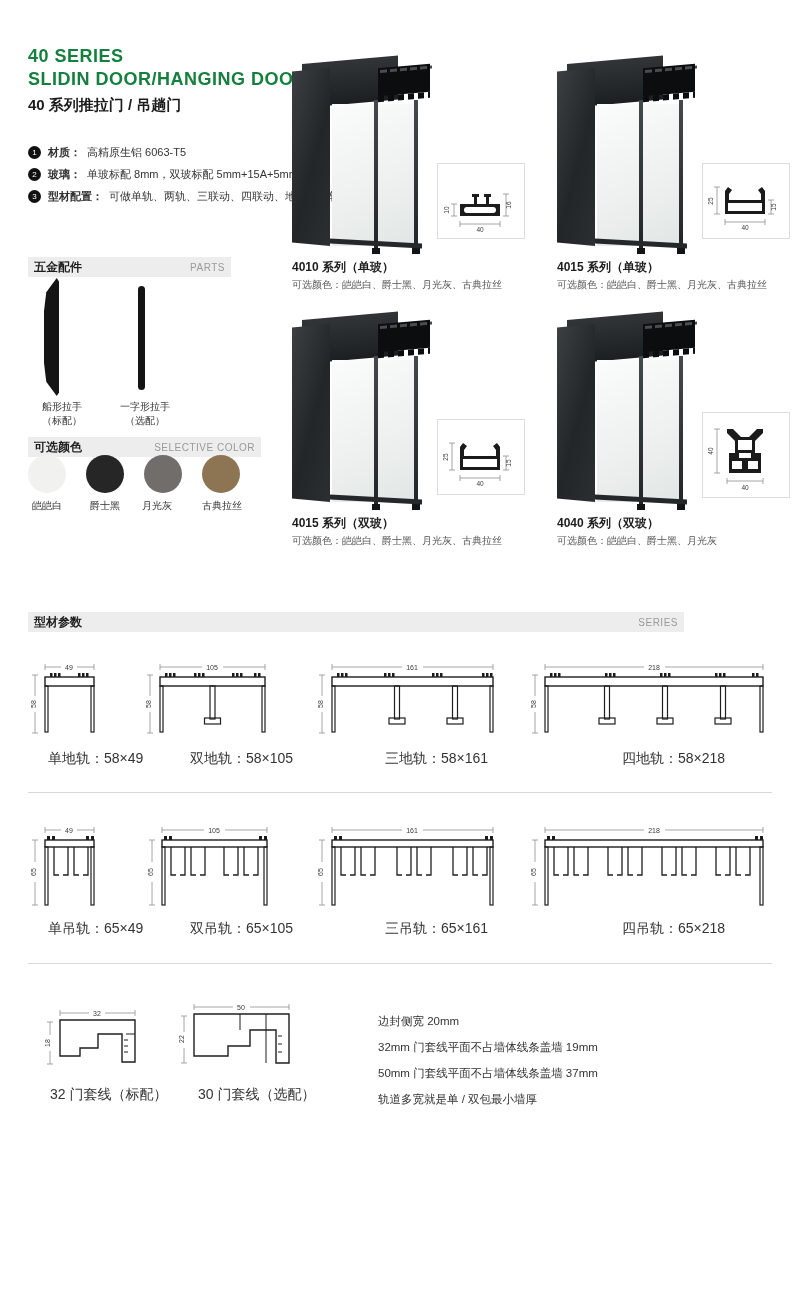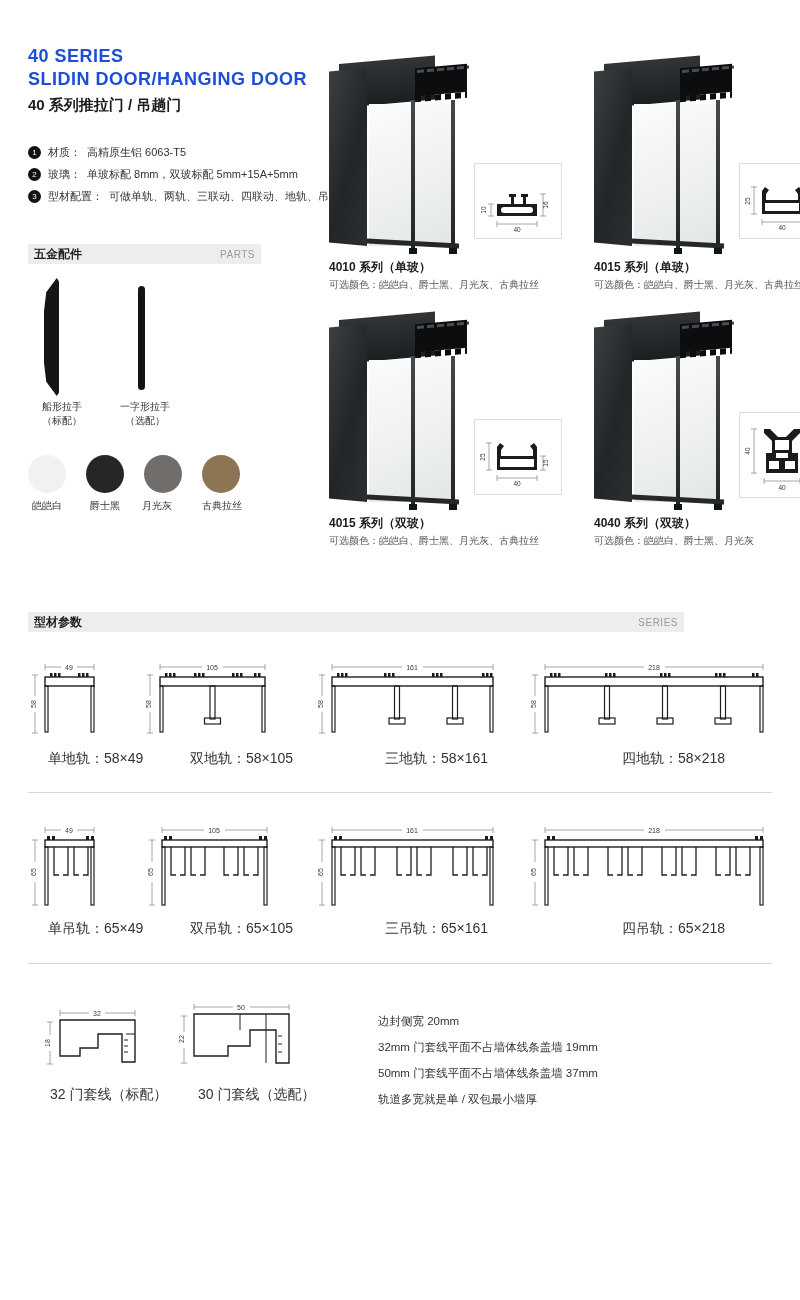--- a/index.html
+++ b/index.html
@@ -1,45 +1,45 @@
 <!DOCTYPE html>
 <html><head>
 <meta charset="utf-8">
 <style>
   html,body{margin:0;padding:0;background:#fff;}
   body{font-family:"Liberation Sans","DejaVu Sans",sans-serif;color:#222;}
   #page{position:relative;width:800px;height:1300px;background:#fff;overflow:hidden;}
 
   
-  .t-en{position:absolute;left:28px;font-size:18px;font-weight:700;letter-spacing:.5px;color:#1d4ed8;}
+  .t-en{position:absolute;left:28px;font-size:18px;font-weight:700;letter-spacing:.5px;color:#15803d;}
   .t-cn{position:absolute;left:28px;font-size:15px;font-weight:700;color:#1c1c1c;}
 
   
   .spec{position:absolute;left:28px;font-size:11px;color:#333;display:flex;align-items:center;}
   .snum{display:inline-block;width:13px;height:13px;border-radius:50%;background:#111;color:#fff;
         font-size:8px;line-height:13px;text-align:center;margin-right:7px;flex:0 0 13px;}
-  .slabel{font-weight:400;margin-right:6px;}
+  .slabel{font-weight:700;margin-right:6px;}
 
   
   .secbar{position:absolute;height:20px;background:#ededed;display:flex;align-items:center;justify-content:space-between;}
   .sb-cn{font-size:12px;font-weight:700;color:#1e1e1e;padding-left:6px;}
   .sb-en{font-size:10px;color:#9a9a9a;padding-right:6px;letter-spacing:.5px;}
 
   
   .handle-boat{position:absolute;left:44px;top:278px;width:15px;height:118px;background:#151515;
     clip-path:polygon(85% 0,100% 3%,100% 97%,85% 100%,15% 88%,0 72%,0 28%,15% 12%);}
   .handle-bar{position:absolute;left:138px;top:286px;width:7px;height:104px;border-radius:4px;background:#141414;}
   .hlabel{position:absolute;top:400px;width:90px;text-align:center;font-size:10px;line-height:14px;color:#333;}
 
   
   .swatch{position:absolute;top:455px;width:38px;height:38px;border-radius:50%;}
   .swlabel{position:absolute;top:499px;width:58px;text-align:center;font-size:10px;color:#333;}
 
   
-  .pcell{position:absolute;width:248px;height:232px;margin-left:37px;}
+  .pcell{position:absolute;width:248px;height:232px;}
   .ptitle{position:absolute;left:0;top:195px;font-size:12px;font-weight:700;color:#1d1d1d;}
   .pcolors{position:absolute;left:0;top:214px;font-size:10px;color:#555;}
   .pbox{position:absolute;left:145px;top:99px;width:86px;height:74px;border:1px solid #ddd;background:#fff;}
   .pbox.tall{top:92px;height:84px;}
 
   
   .door{position:absolute;left:0;top:0;width:140px;height:186px;}
   .d-side{position:absolute;left:0;top:4px;width:38px;height:178px;
     background:linear-gradient(105deg,#3d4042,#232628 55%,#2c2f31);
     clip-path:polygon(0 2%,100% 0,100% 100%,0 98%);}
@@ -84,35 +84,39 @@
     <span class="snum">2</span>
     <span class="slabel">玻璃：</span>
     <span>单玻标配 8mm，双玻标配 5mm+15A+5mm</span>
   </div>
   <div class="spec" style="top:189px">
     <span class="snum">3</span>
     <span class="slabel">型材配置：</span>
     <span>可做单轨、两轨、三联动、四联动、地轨、吊轨</span>
   </div>
 
-  <div class="secbar" style="left:28px;top:244px;width:233px">
+  <div class="secbar" style="left:28px;top:257px;width:203px">
     <span class="sb-cn">五金配件</span>
     <span class="sb-en">PARTS</span>
   </div>
   <div class="handle-boat"></div>
   <div class="handle-bar"></div>
   <div class="hlabel" style="left:17px">
     <div>船形拉手</div>
     <div>（标配）</div>
   </div>
   <div class="hlabel" style="left:100px">
     <div>一字形拉手</div>
     <div>（选配）</div>
   </div>
 
+  <div class="secbar" style="left:28px;top:437px;width:233px">
+    <span class="sb-cn">可选颜色</span>
+    <span class="sb-en">SELECTIVE COLOR</span>
+  </div>
   <div class="swatch" style="left: 28px; background: rgb(241, 241, 239);"></div>
   <div class="swatch" style="left: 86px; background: rgb(38, 38, 38);"></div>
   <div class="swatch" style="left: 144px; background: rgb(113, 109, 107);"></div>
   <div class="swatch" style="left: 202px; background: rgb(141, 116, 83);"></div>
   <div class="swlabel" style="left:18px">皑皑白</div>
   <div class="swlabel" style="left:76px">爵士黑</div>
   <div class="swlabel" style="left:128px">月光灰</div>
   <div class="swlabel" style="left:193px">古典拉丝</div>
 
   <div class="pcell" style="left:292px;top:64px">

